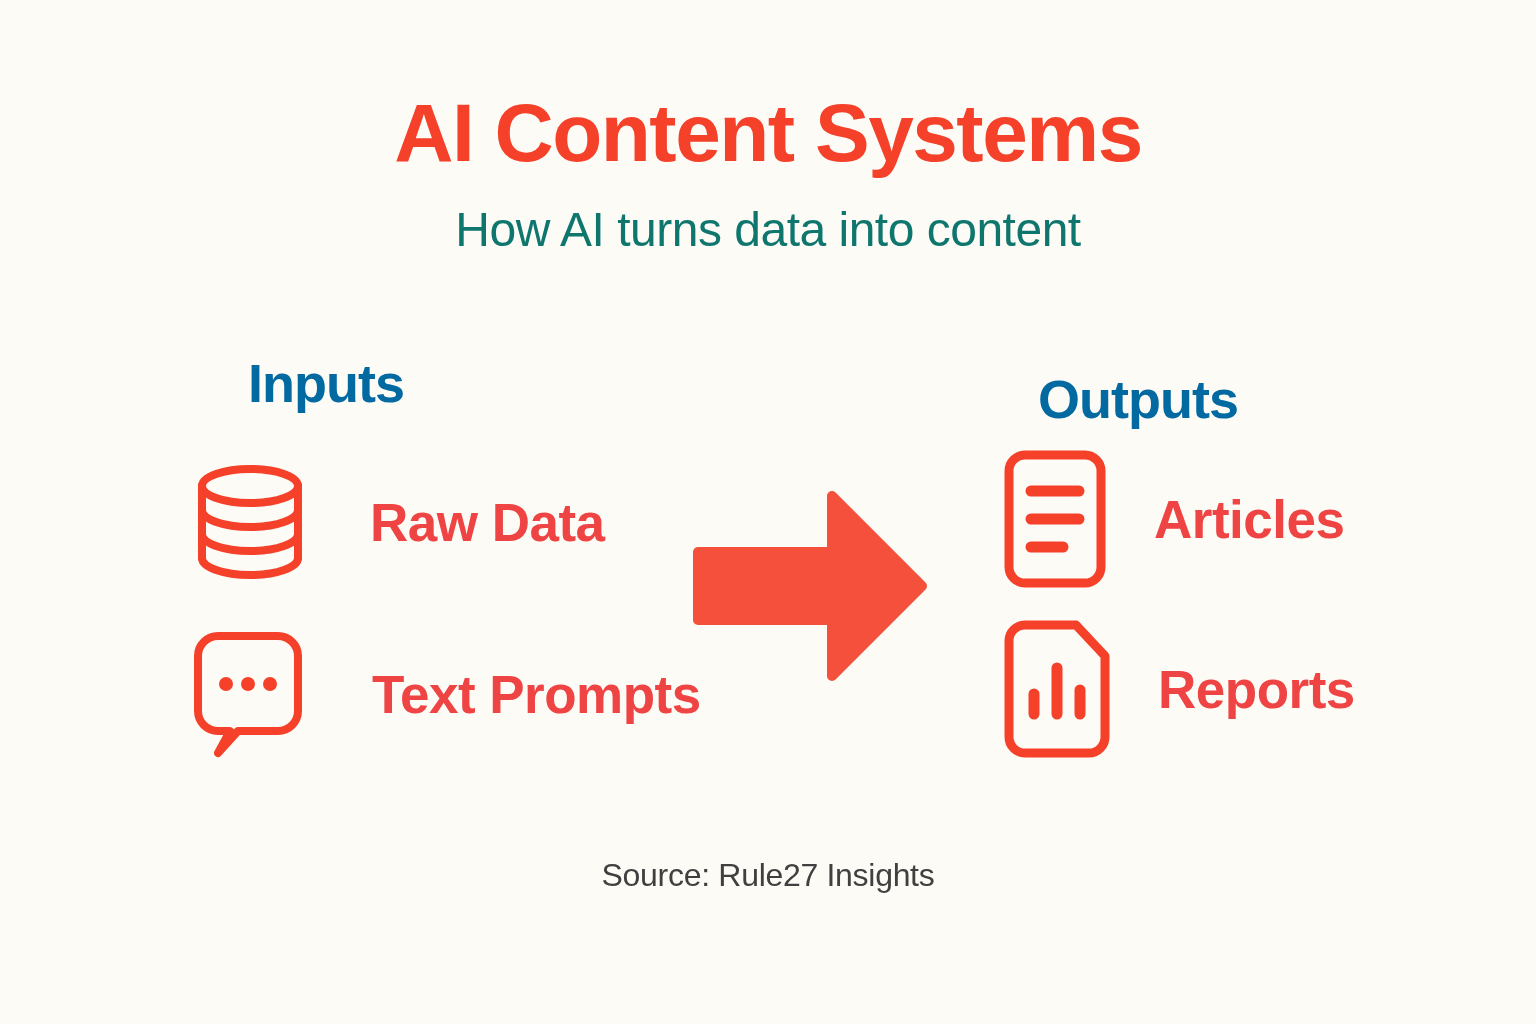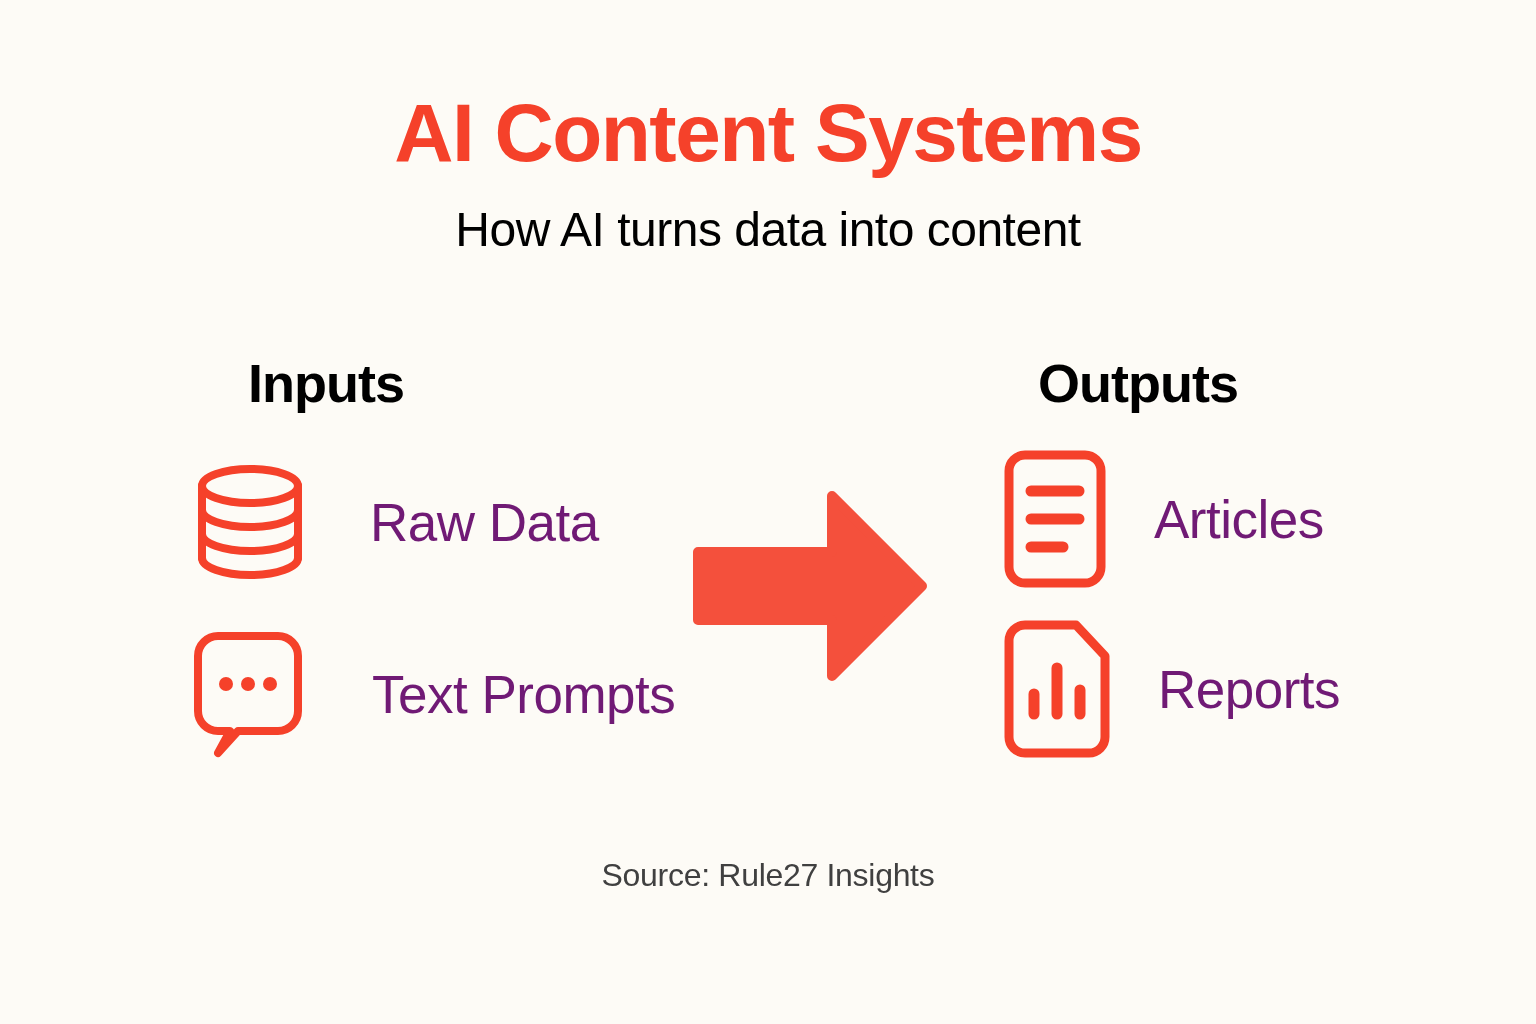--- a/index.html
+++ b/index.html
@@ -35,65 +35,65 @@
     font-weight: 700;
     color: #F5412A;
     letter-spacing: -1.5px;
     line-height: 1.0;
     margin: 0;
     white-space: nowrap;
   }
   .subtitle {
     font-size: 48px;
     font-weight: 400;
-    color: #000000;
+    color: #0f766e;
     line-height: 1.0;
     margin: 0;
     padding-top: 32px;
     letter-spacing: -0.5px;
     white-space: nowrap;
   }
 
   
   .col-heading {
     position: absolute;
     font-size: 54px;
     font-weight: 700;
-    color: #000000;
+    color: #0369a1;
     letter-spacing: -1px;
     line-height: 1;
     white-space: nowrap;
   }
   #inputs-heading {
     left: 248px;
     top: 356px;
   }
   #outputs-heading {
     left: 1038px;
-    top: 356px;
+    top: 372px;
   }
 
   .item-row {
     position: absolute;
     display: flex;
     align-items: center;
   }
   #row-raw-data     { left: 192px;  top: 462px; }
   #row-text-prompts { left: 192px;  top: 628px; justify-content: space-between; }
   #row-articles     { left: 1002px; top: 448px; }
   #row-reports      { left: 1002px; top: 618px; justify-content: center; }
 
   .item-icon {
     flex: 0 0 auto;
     display: block;
   }
   .item-label {
     font-size: 53px;
-    font-weight: 400;
-    color: #701a75;
+    font-weight: 700;
+    color: #ef4444;
     letter-spacing: -0.5px;
     line-height: 1;
     white-space: nowrap;
   }
   #row-raw-data .item-label     { margin-left: 62px; }
   #row-text-prompts .item-label { margin-left: 62px; }
   #row-articles .item-label     { margin-left: 40px; text-align: center; }
   #row-reports .item-label      { margin-left: 40px; }
 
   

